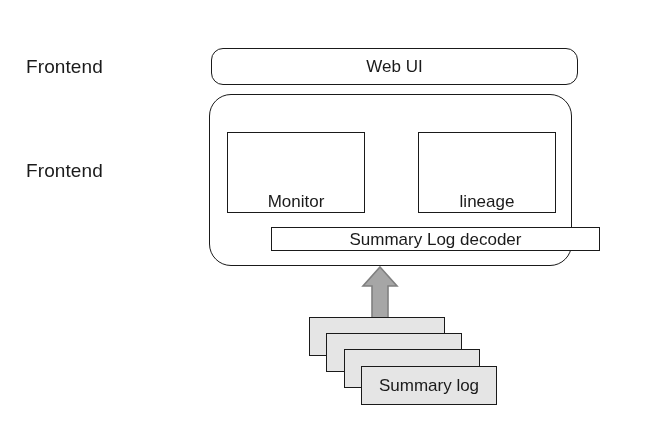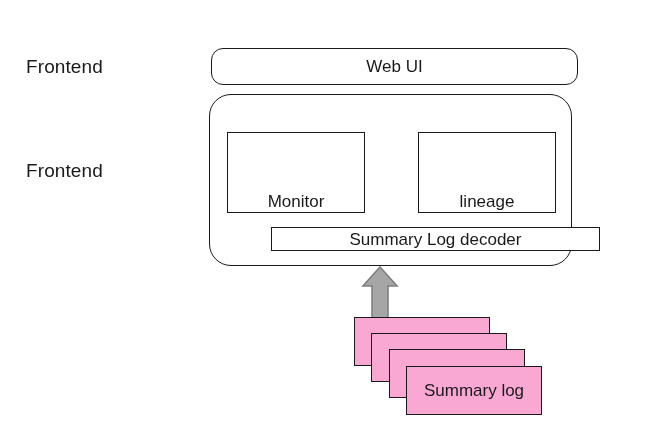--- a/index.html
+++ b/index.html
@@ -113,29 +113,28 @@
   #log-stack {
     position: absolute;
     left: 309px;
     top: 317px;
     width: 190px;
     height: 101px;
   }
   .stack-sheet {
     position: absolute;
     width: 136px;
-    height: 49px;
-    background: #f9a8d4;
+    height: 39px;
+    background: #e5e5e5;
     border: 1.4px solid #1a1a1a;
     box-sizing: border-box;
     display: flex;
     align-items: center;
     justify-content: center;
     overflow: hidden;
-    margin-left: 45px;
   }
   .stack-sheet .box-text {
     font-size: 17px;
     color: #1a1a1a;
     white-space: nowrap;
     opacity: 0;
   }
   .stack-sheet.front .box-text { opacity: 1; }
   .sheet-0 { left: 0px;  top: 0px;  z-index: 1; }
   .sheet-1 { left: 17px; top: 16px; z-index: 2; }

